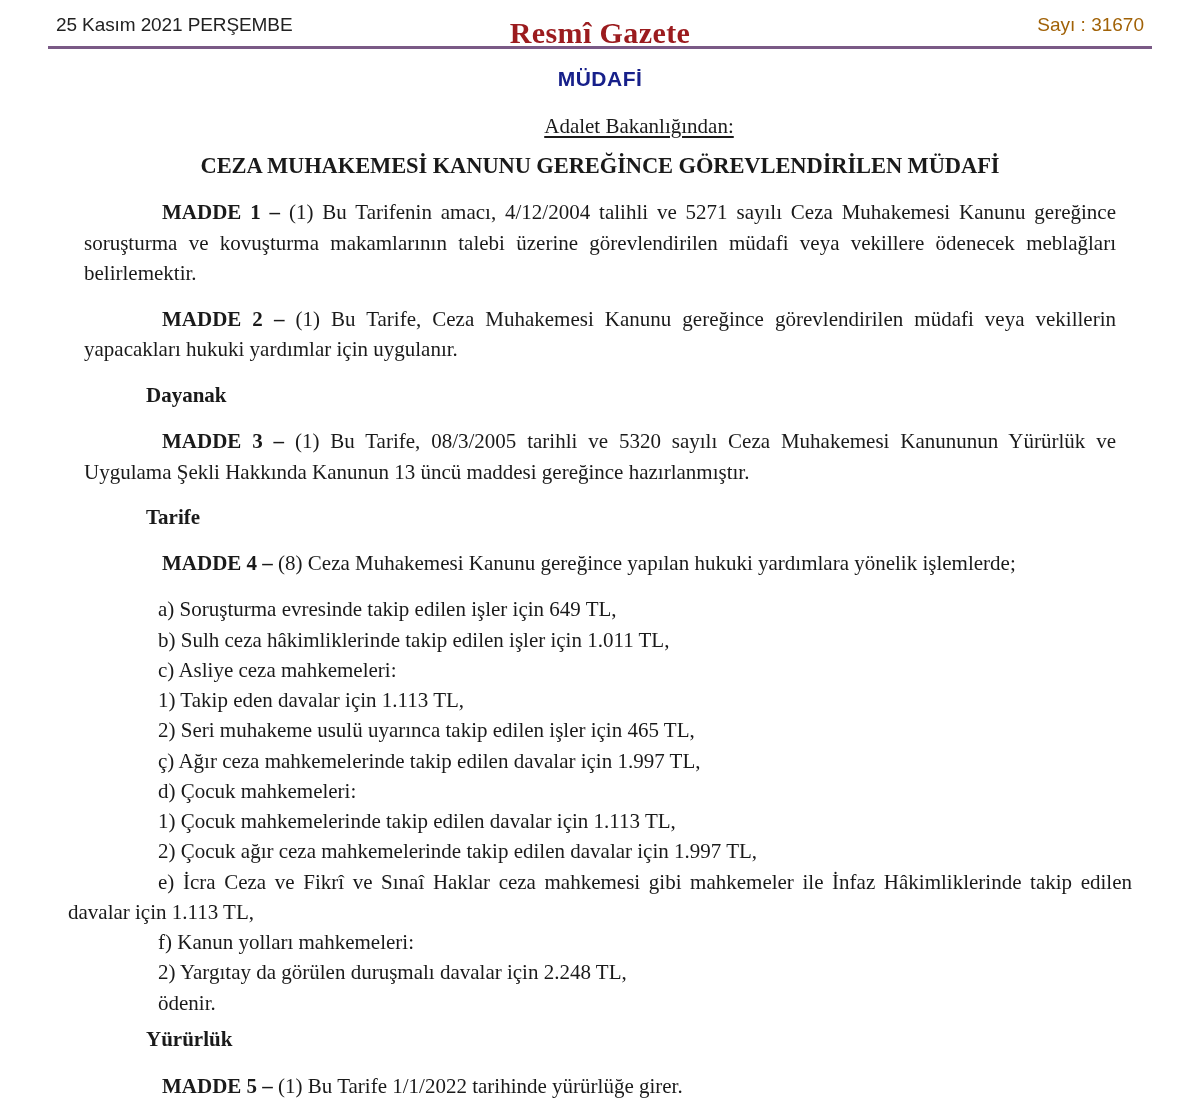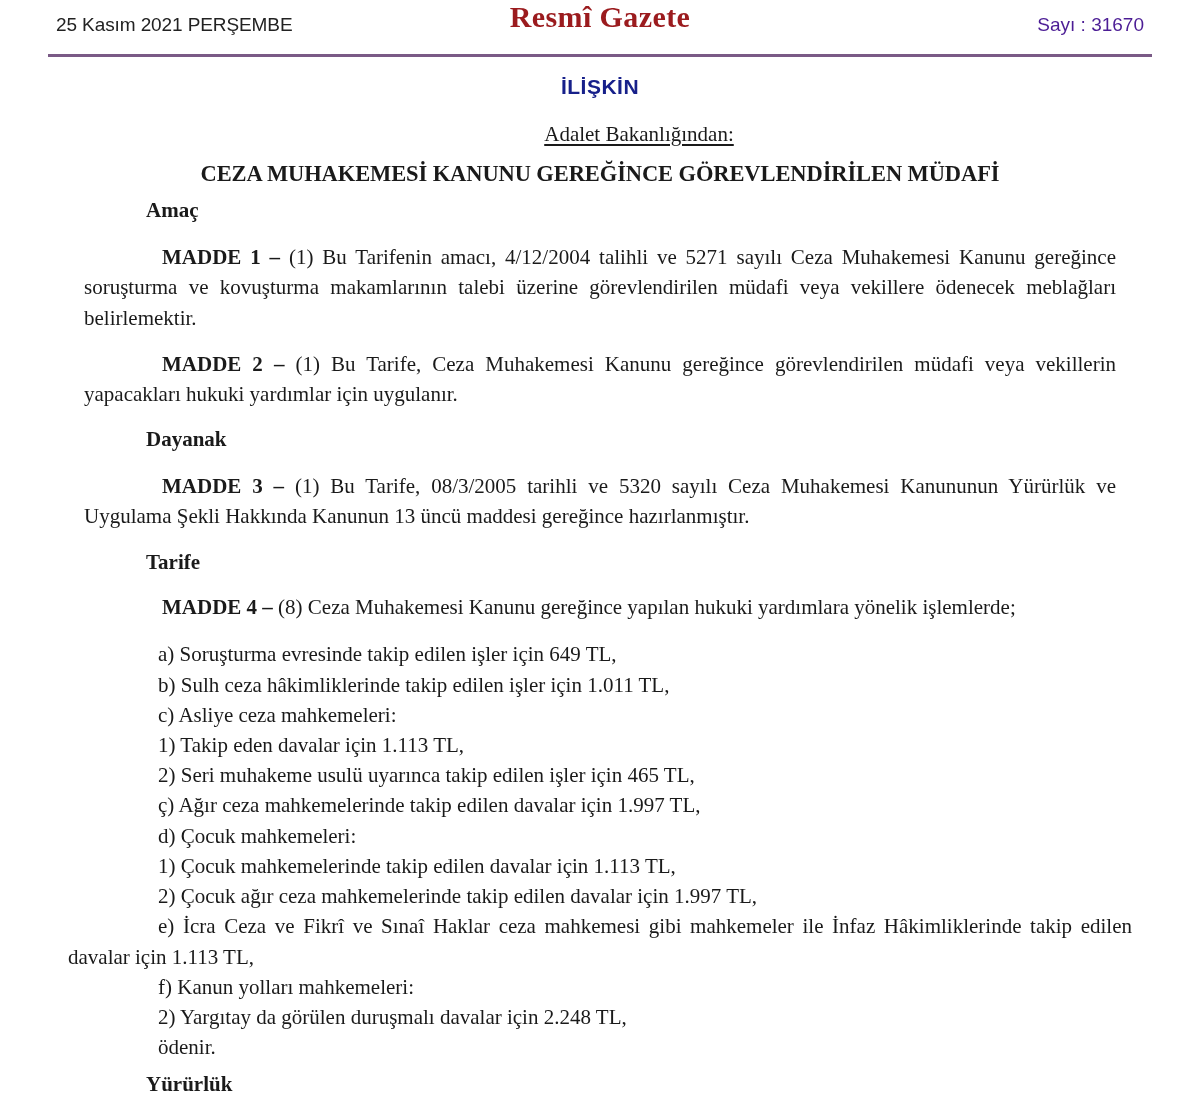--- a/index.html
+++ b/index.html
@@ -20,57 +20,57 @@
     position: relative;
     width: 1200px;
     height: 1117px;
     box-sizing: border-box;
     overflow: hidden;
   }
 
   
   .masthead {
     position: relative;
-    height: 54px;
+    height: 46px;
     margin: 0 48px 0 48px;
     padding-top: 19px;
     box-sizing: border-box;
   }
   .masthead-date {
     position: absolute;
     left: 8px;
     top: 14px;
     font-family: "Liberation Sans", "DejaVu Sans", sans-serif;
     font-size: 19px;
     font-weight: 400;
     letter-spacing: -0.1px;
     color: #222222;
     white-space: nowrap;
   }
   .masthead-title {
     position: absolute;
     left: 0;
     right: 0;
-    top: 0;
+    top: 16px;
     text-align: center;
     font-family: "Liberation Serif", "DejaVu Serif", serif;
     font-weight: bold;
     font-size: 30px;
     letter-spacing: 0.4px;
     color: #9b1b1e;
     white-space: nowrap;
   }
   .masthead-issue {
     position: absolute;
     right: 8px;
     top: 14px;
     font-family: "Liberation Sans", "DejaVu Sans", sans-serif;
     font-size: 19px;
     font-weight: 400;
-    color: #4c1d95;
+    color: #a16207;
     white-space: nowrap;
   }
   .masthead-rule {
     margin: 0 48px;
     height: 3px;
     background: #7a5a86;
     border: 0;
   }
 
   
@@ -147,31 +147,30 @@
 
 <div class="page">
 
   <div class="masthead">
     <div class="masthead-date">25 Kasım 2021 PERŞEMBE</div>
     <div class="masthead-title" style="color: rgb(155, 27, 30);">Resmî Gazete</div>
     <div class="masthead-issue">Sayı : 31670</div>
   </div>
   <hr class="masthead-rule" style="background: rgb(122, 90, 134);">
 
-  <div class="section-label" style="color: rgb(23, 32, 138);">İLİŞKİN</div>
+  <div class="section-label" style="color: rgb(23, 32, 138);">MÜDAFİ</div>
 
   <div class="content">
 
     <div class="issuer">Adalet Bakanlığından:</div>
 
     <div class="doc-title">
       <span class="tline">CEZA MUHAKEMESİ KANUNU GEREĞİNCE GÖREVLENDİRİLEN MÜDAFİ</span>
     </div>
 
-    <div class="heading">Amaç</div>
     <p class="para"><span class="madde">MADDE 1 – </span><span>(1) Bu Tarifenin amacı, 4/12/2004 talihli ve 5271 sayılı Ceza Muhakemesi Kanunu gereğince soruşturma ve kovuşturma makamlarının talebi üzerine görevlendirilen müdafi veya vekillere ödenecek meblağları belirlemektir.</span></p>
 
     <p class="para"><span class="madde">MADDE 2 – </span><span>(1) Bu Tarife, Ceza Muhakemesi Kanunu gereğince görevlendirilen müdafi veya vekillerin yapacakları hukuki yardımlar için uygulanır.</span></p>
 
     <div class="heading">Dayanak</div>
     <p class="para"><span class="madde">MADDE 3 – </span><span>(1) Bu Tarife, 08/3/2005 tarihli ve 5320 sayılı Ceza Muhakemesi Kanununun Yürürlük ve Uygulama Şekli Hakkında Kanunun 13 üncü maddesi gereğince hazırlanmıştır.</span></p>
 
     <div class="heading">Tarife</div>
     <p class="para tight"><span class="madde">MADDE 4 – </span><span>(8) Ceza Muhakemesi Kanunu gereğince yapılan hukuki yardımlara yönelik işlemlerde;</span></p>
 

